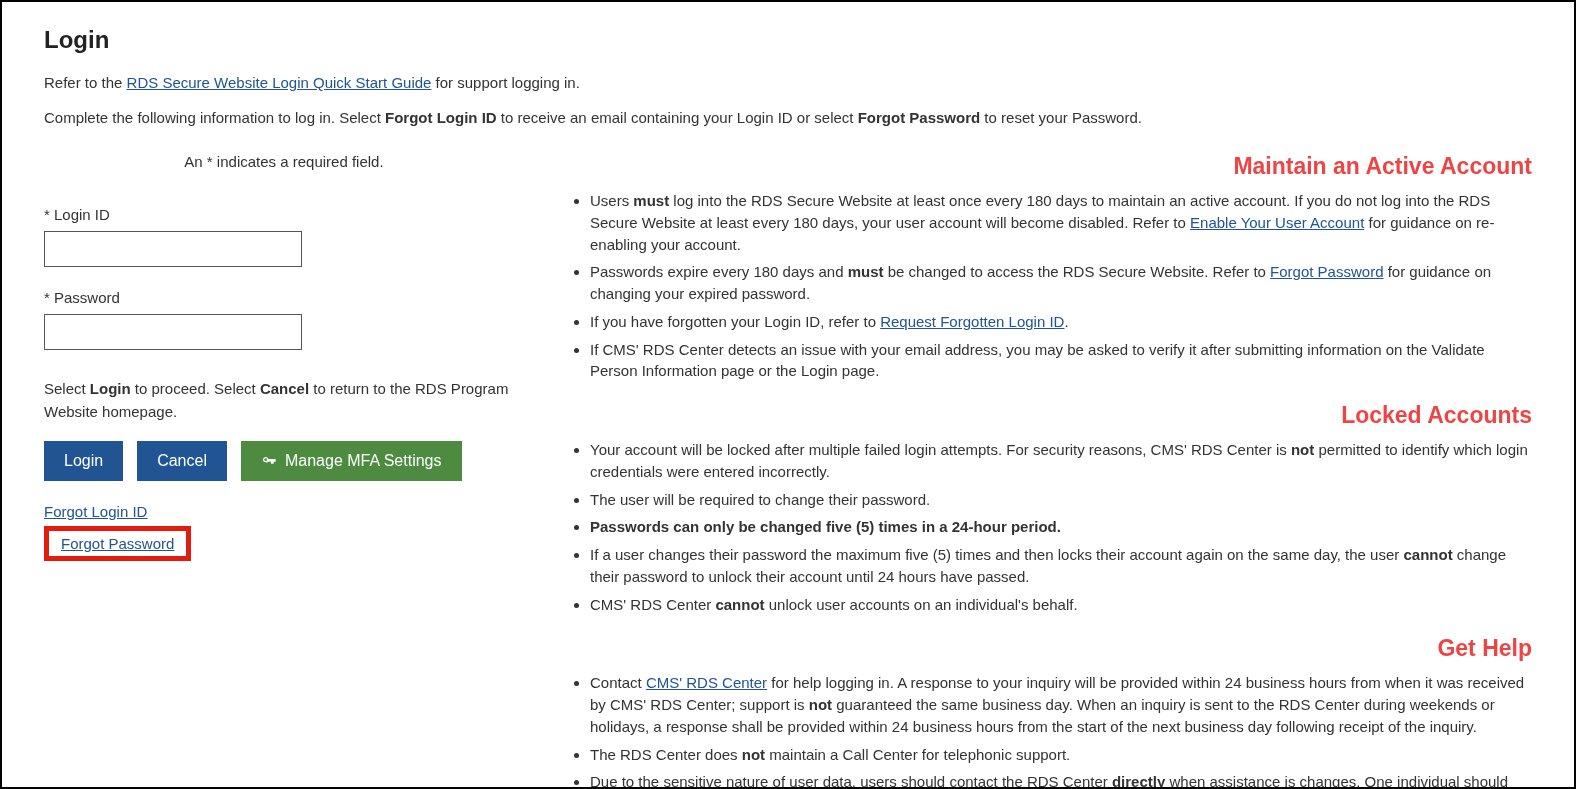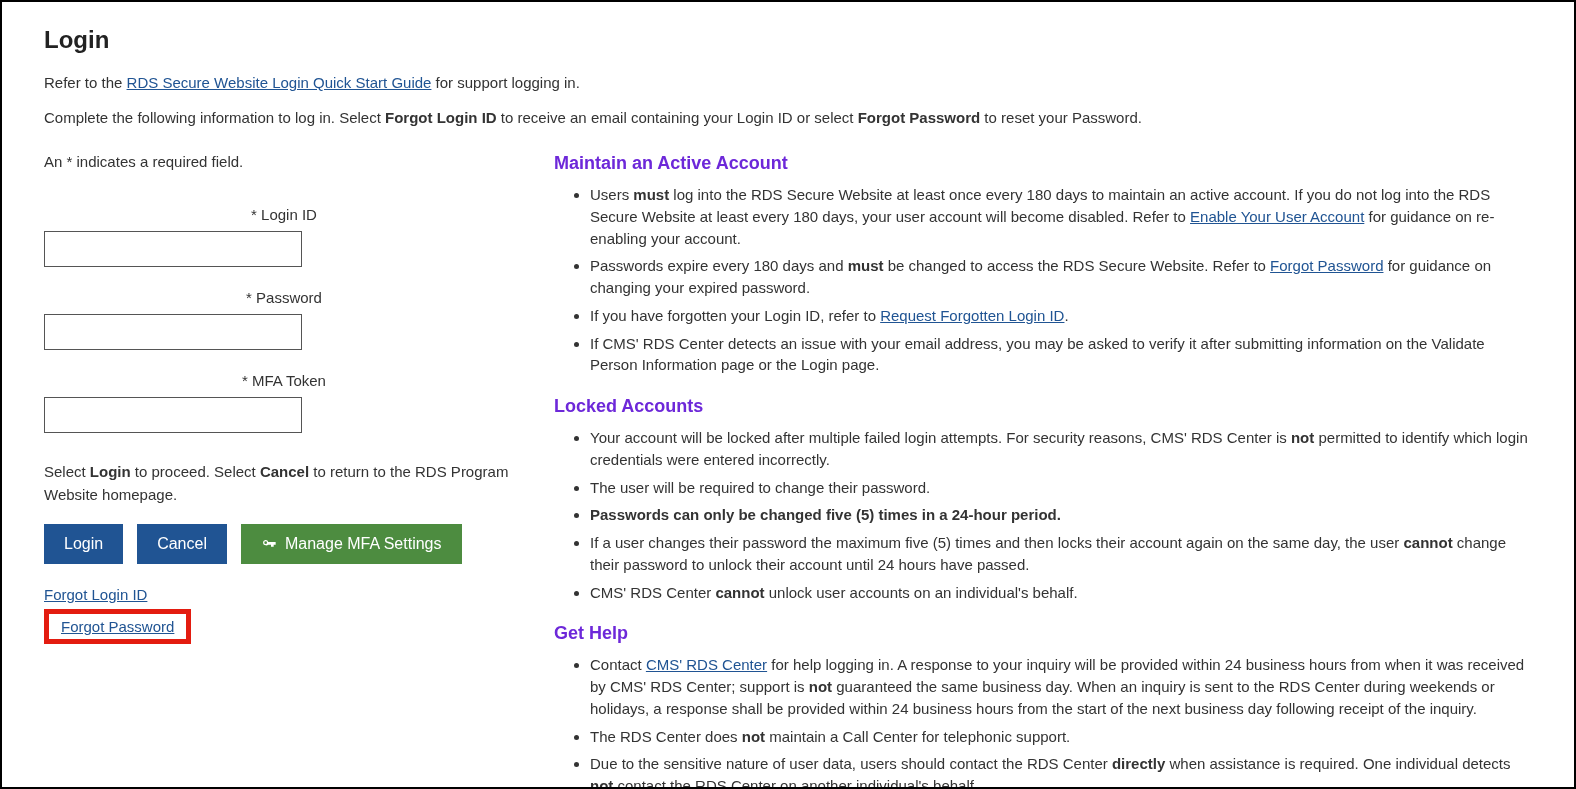--- a/index.html
+++ b/index.html
@@ -33,23 +33,23 @@
     display: flex;
     gap: 30px;
     margin-top: 24px;
   }
   .left-col {
     flex: 0 0 480px;
   }
   .right-col {
     flex: 1;
   }
-  .req-note { margin: 0 0 36px 0; }
+  .req-note { margin: 0 0 36px 0; text-align: center; }
   .field-block { margin-bottom: 22px; }
-  .field-label { display: block; margin-bottom: 8px; text-align: center; }
+  .field-label { display: block; margin-bottom: 8px; }
   input[type="text"], input[type="password"] {
     width: 258px;
     height: 36px;
     border: 1px solid #555;
     padding: 4px 6px;
     font-size: 15px;
   }
   .proceed-note { margin: 28px 0 18px 0; line-height: 1.5; }
   .btn-row { display: flex; gap: 14px; margin-bottom: 22px; }
   .btn {
@@ -66,24 +66,25 @@
   .btn-blue { background: #205493; }
   .btn-green { background: #4d8c40; }
   .links-block a { display: inline-block; }
   .links-row { margin-bottom: 6px; }
   .highlight-box {
     border: 5px solid #e31c10;
     display: inline-block;
     padding: 4px 12px;
   }
   h2.section-title {
-    font-size: 18px;
+    font-size: 23px;
     font-weight: bold;
     margin: 0 0 10px 0;
-    color: #6d28d9;
+    color: #ef4444;
+    text-align: right;
   }
   .right-col ul {
     margin: 0 0 20px 0;
     padding-left: 36px;
   }
   .right-col li {
     margin-bottom: 6px;
     line-height: 1.45;
   }
   .bold { font-weight: bold; }
@@ -117,24 +118,20 @@
       <div class="field-block">
         <label class="field-label">* Login ID</label>
         <input type="text" style="">
       </div>
 
       <div class="field-block">
         <label class="field-label">* Password</label>
         <input type="password" style="">
       </div>
 
-      <div class="field-block">
-        <label class="field-label">* MFA Token</label>
-        <input type="text" style="">
-      </div>
 
       <p class="proceed-note">
         <span>Select </span><span class="bold">Login</span><span> to proceed. Select </span><span class="bold">Cancel</span><span> to return to the RDS Program Website homepage.</span>
       </p>
 
       <div class="btn-row">
         <button class="btn btn-blue">Login</button>
         <button class="btn btn-blue">Cancel</button>
         <button class="btn btn-green">
           <span class="key-icon">
@@ -192,19 +189,19 @@
 
       <h2 class="section-title">Get Help</h2>
       <ul>
         <li>
           <span>Contact </span><a href="#">CMS' RDS Center</a><span> for help logging in. A response to your inquiry will be provided within 24 business hours from when it was received by CMS' RDS Center; support is </span><span class="bold ital">not</span><span> guaranteed the same business day. When an inquiry is sent to the RDS Center during weekends or holidays, a response shall be provided within 24 business hours from the start of the next business day following receipt of the inquiry.</span>
         </li>
         <li>
           <span>The RDS Center does </span><span class="bold ital">not</span><span> maintain a Call Center for telephonic support.</span>
         </li>
         <li>
-          <span>Due to the sensitive nature of user data, users should contact the RDS Center </span><span class="bold ital">directly</span><span> when assistance is required. One individual detects </span><span class="bold ital">not</span><span> contact the RDS Center on another individual's behalf.</span>
+          <span>Due to the sensitive nature of user data, users should contact the RDS Center </span><span class="bold ital">directly</span><span> when assistance is changes. One individual should </span><span class="bold ital">not</span><span> contact the RDS Center on another individual's behalf.</span>
         </li>
 
       </ul>
     </div>
   </div>
 </div>
 
 </body></html>

